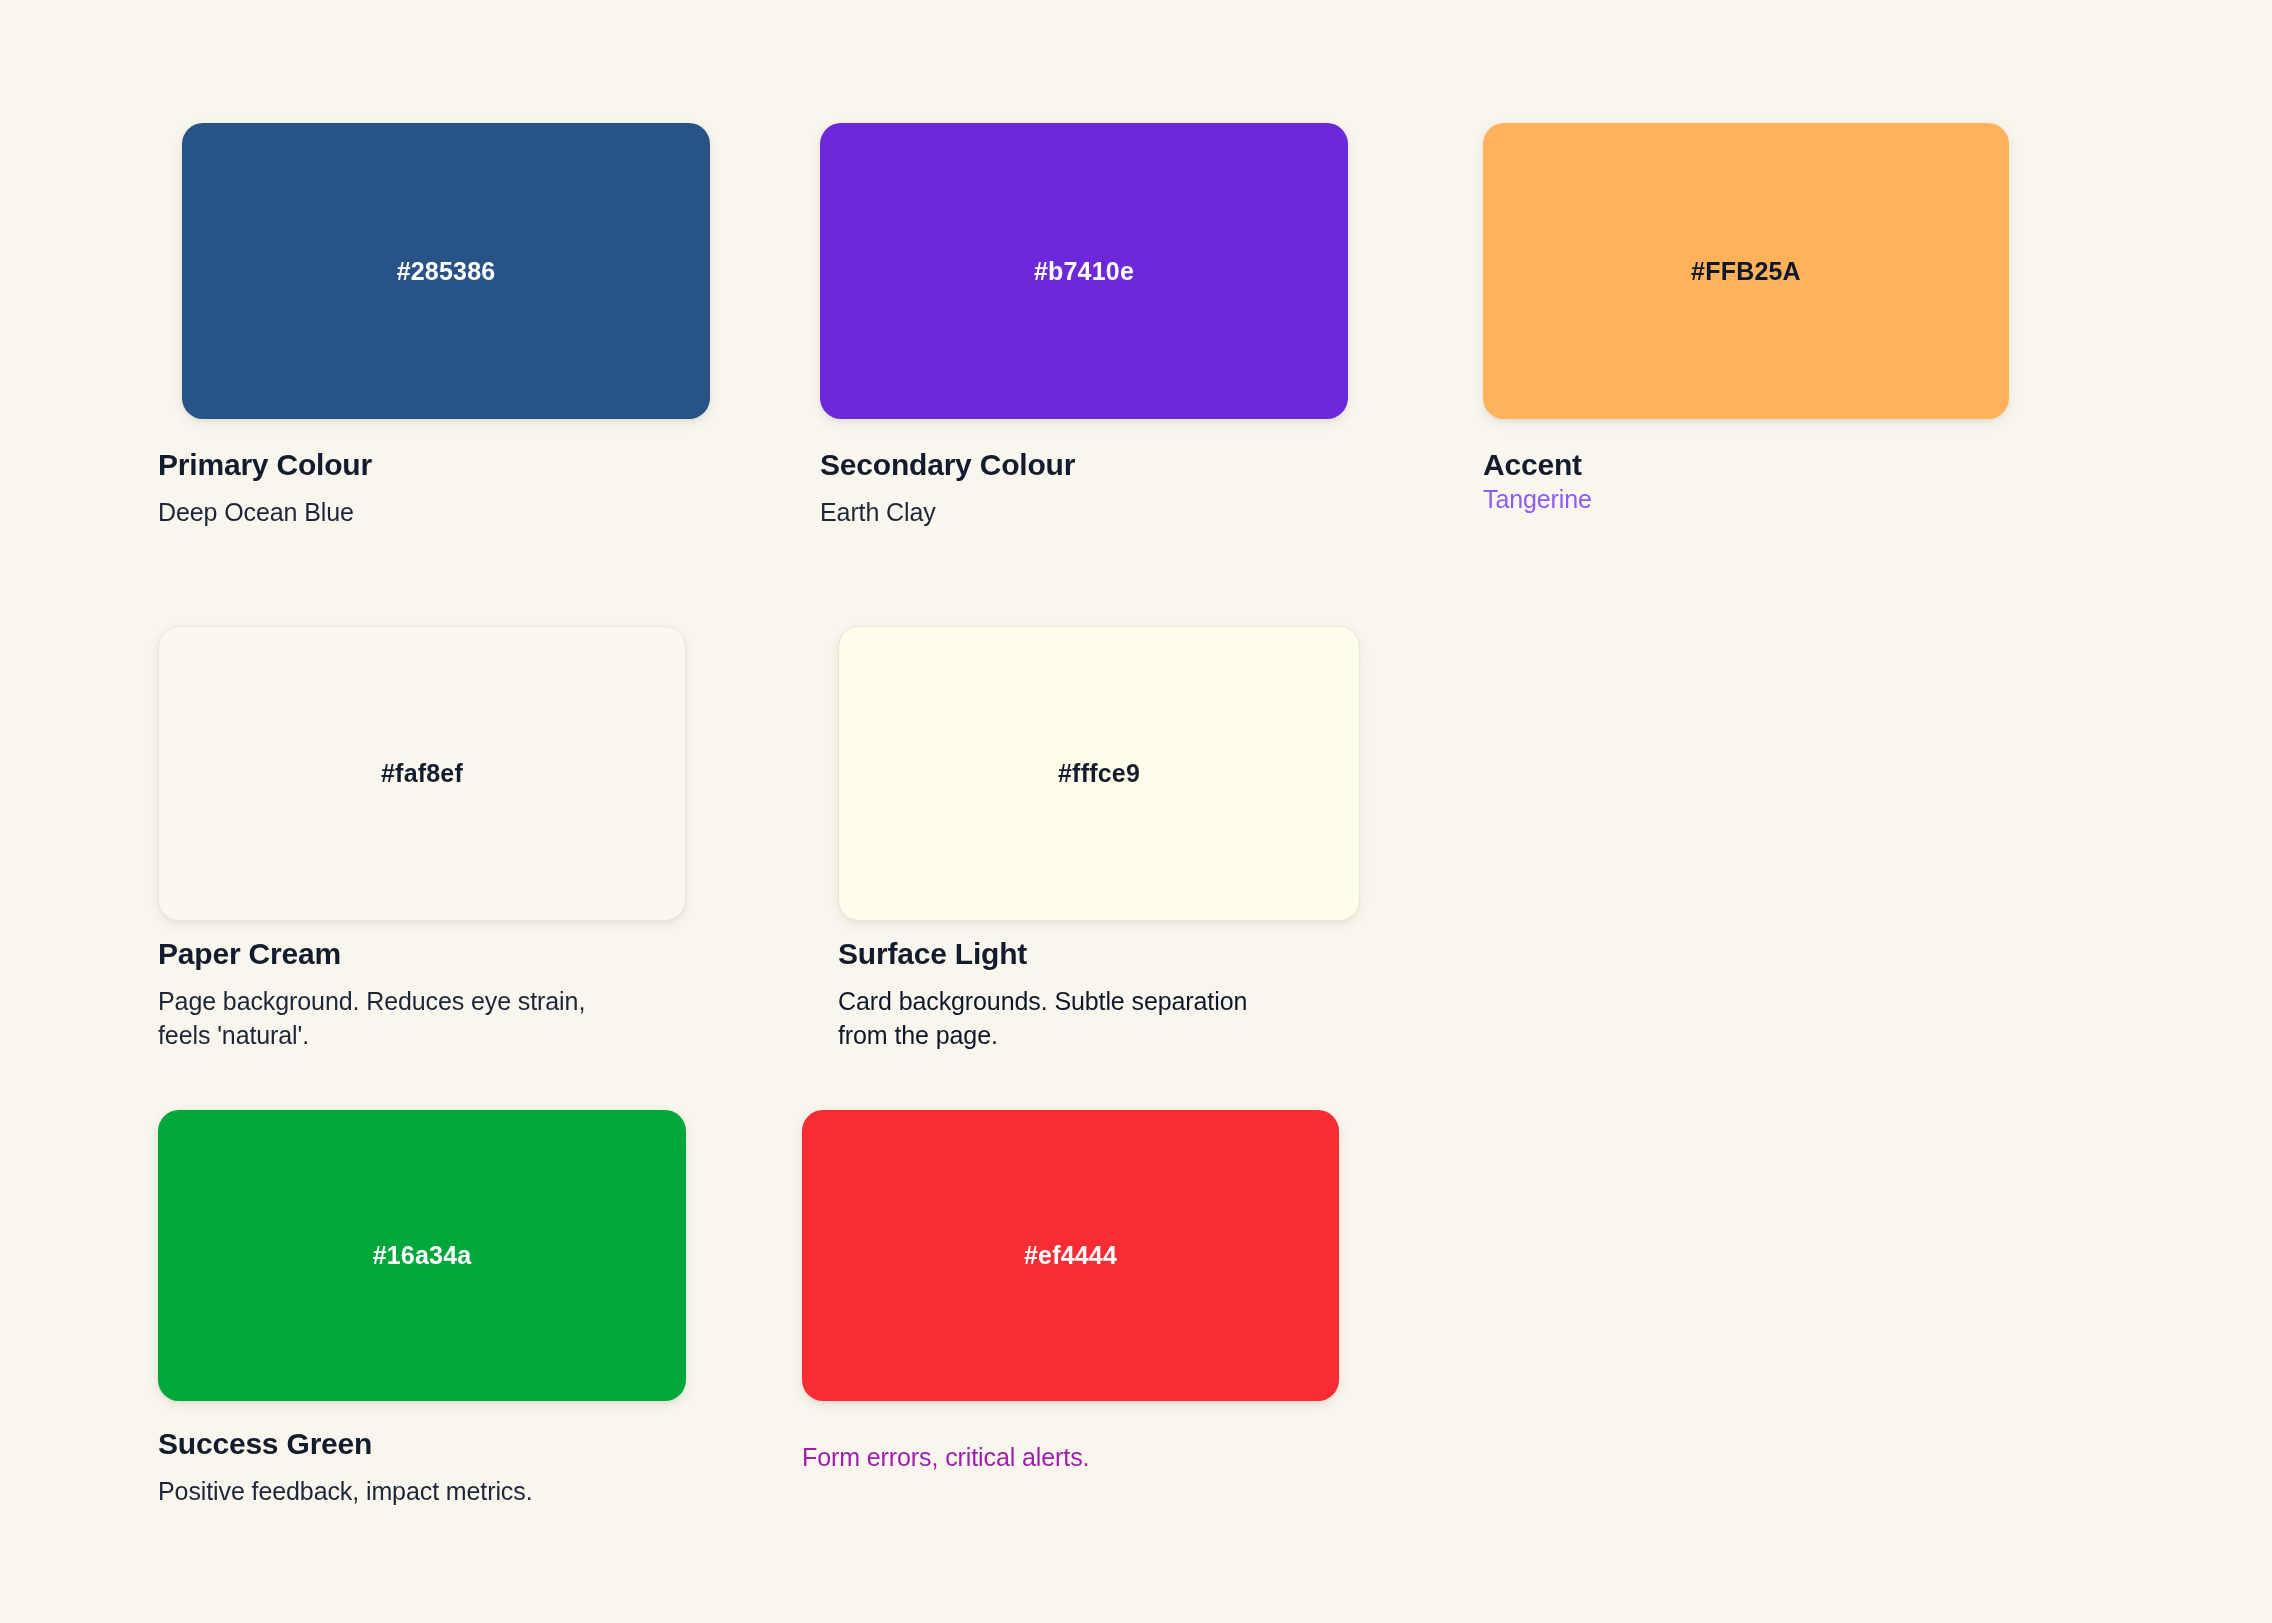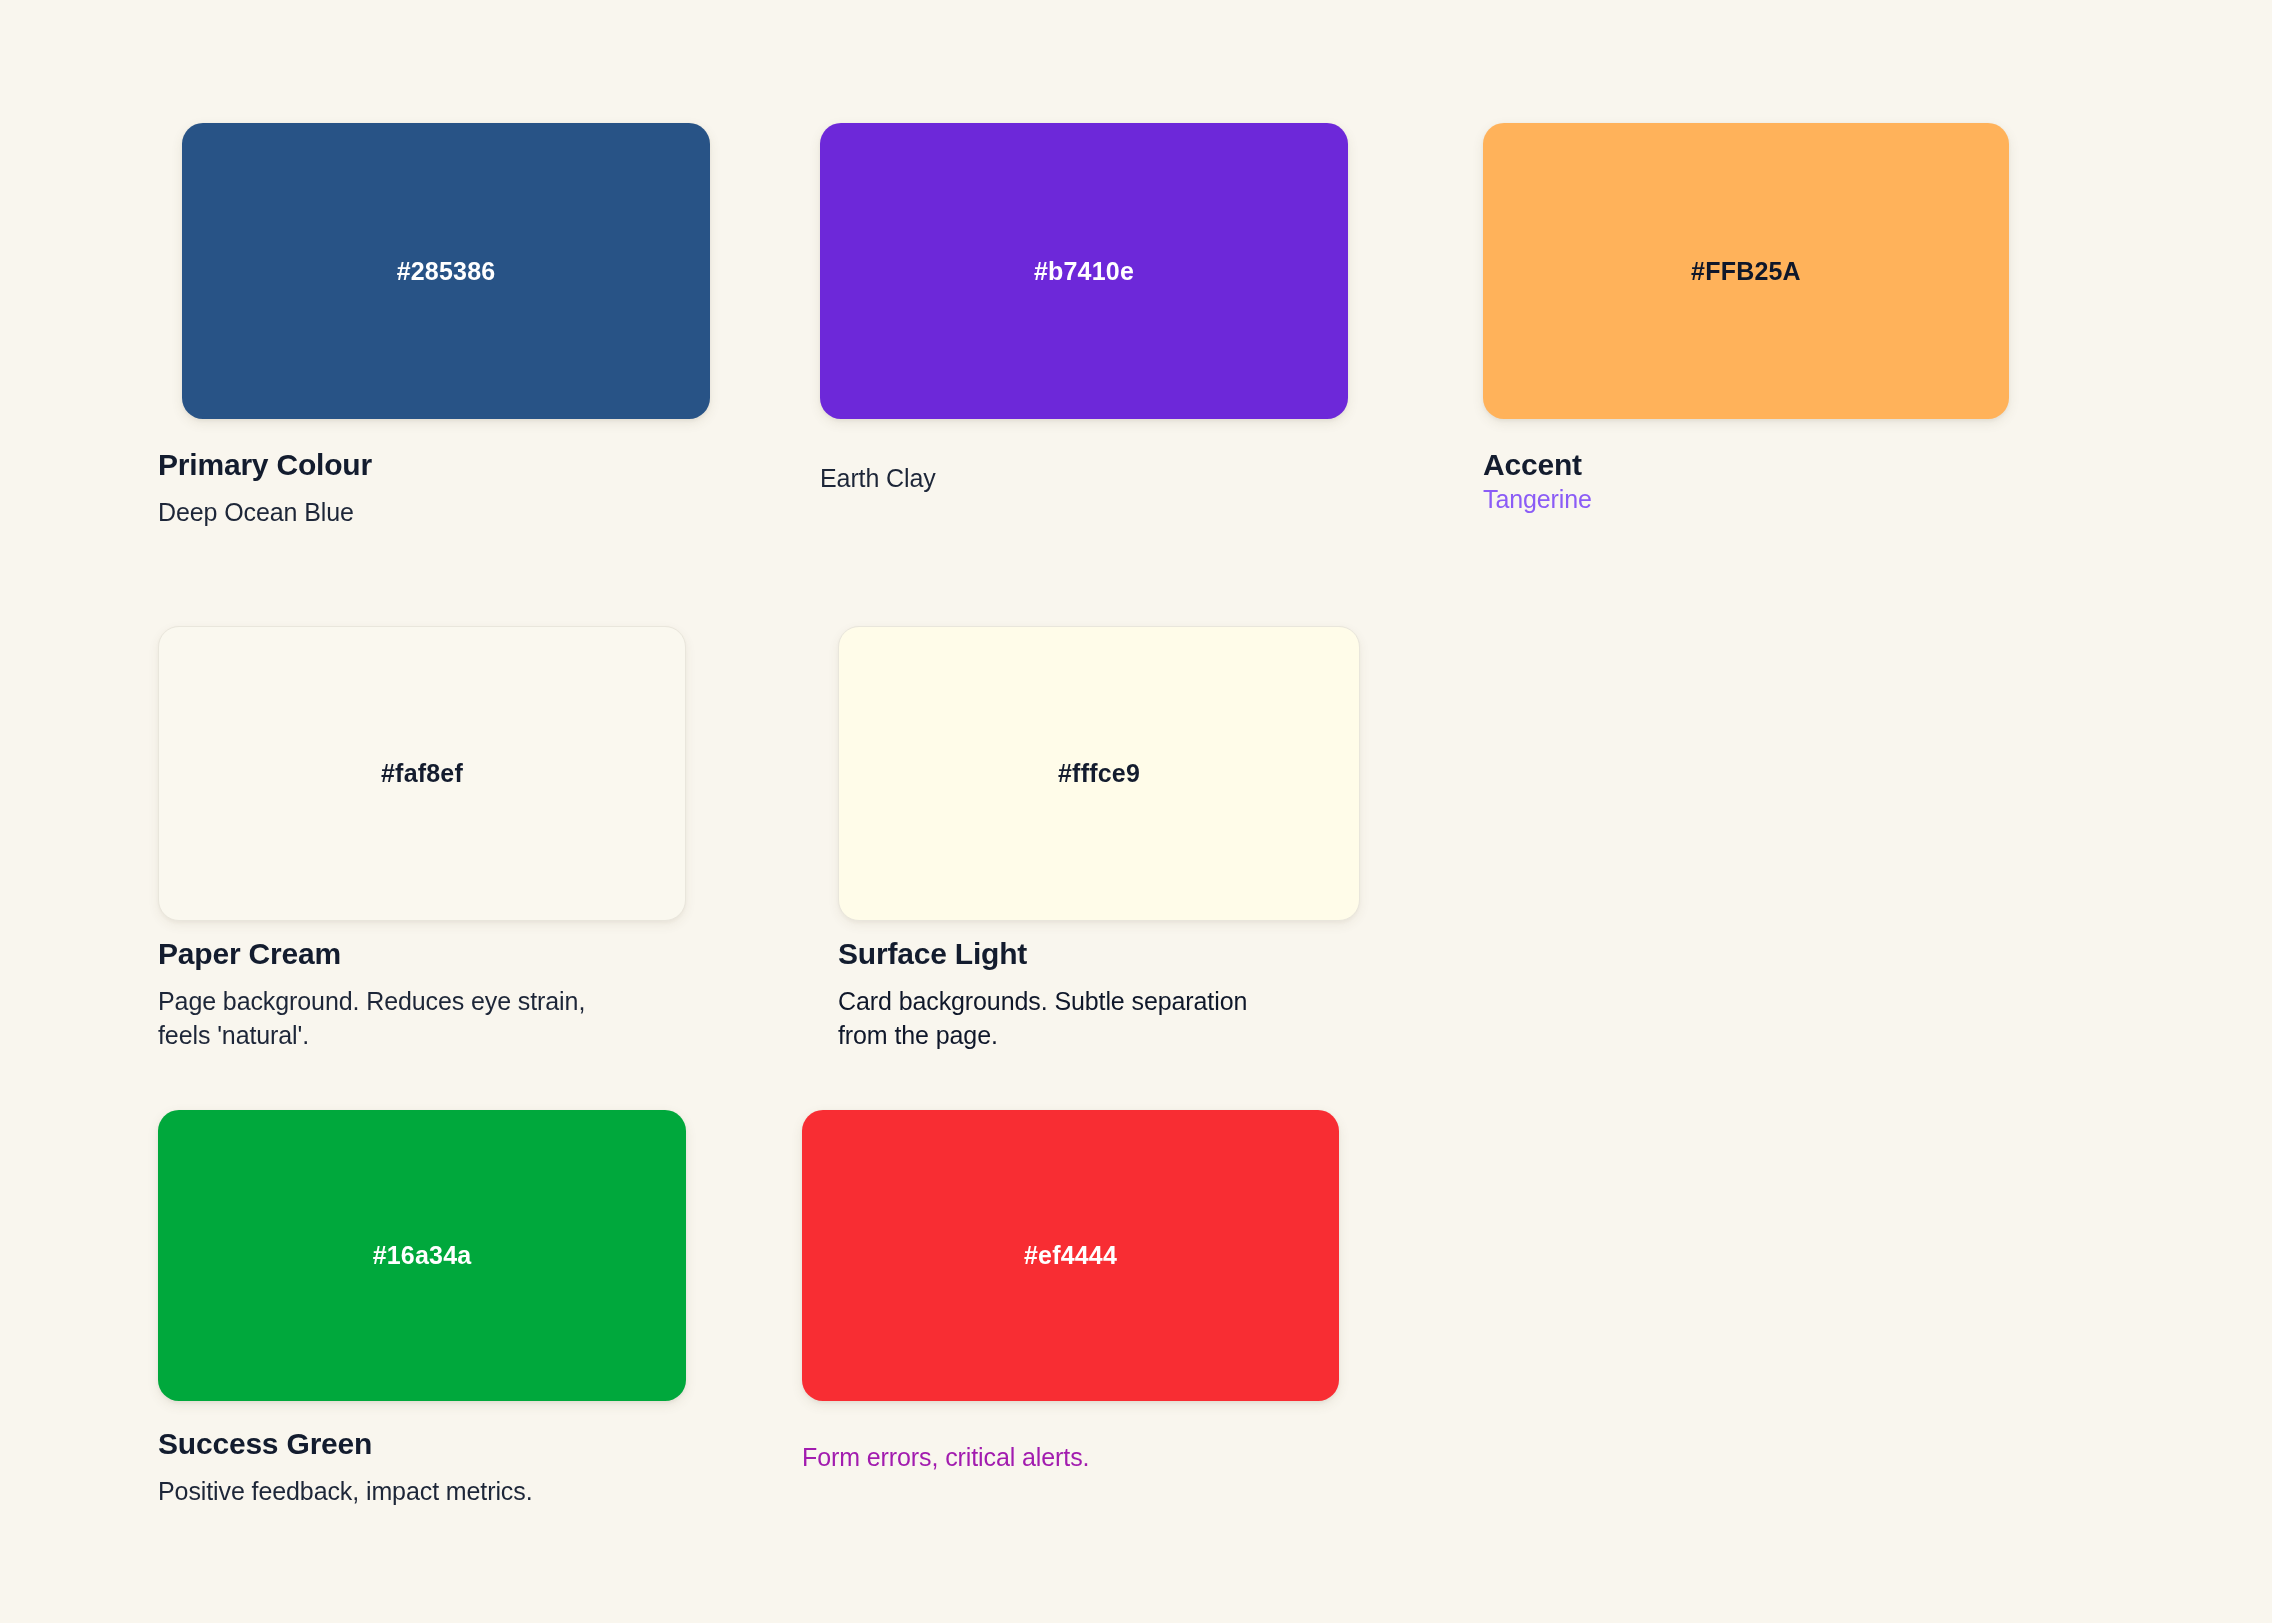--- a/index.html
+++ b/index.html
@@ -79,20 +79,21 @@
       <div style="position: absolute; left: 158px; top: 448px; width: 568px;">
         <div class="swatch-title" style="color: rgb(19, 28, 46);">Primary Colour</div>
         <div class="swatch-desc" style="color: rgb(29, 38, 56); margin-top: 13px;">Deep Ocean Blue</div>
       </div>
     </div>
     <div class="swatch-group" style="left: 0px; top: 0px;">
       <div class="chip" style="position: absolute; left: 820px; top: 123px; width: 528px; height: 296px; background: #6d28d9;">
         <span class="hex" style="color: rgb(255, 255, 255);">#b7410e</span>
       </div>
       <div style="position: absolute; left: 820px; top: 448px; width: 568px;">
+        <div class="swatch-title" style="color: rgb(19, 28, 46);">Secondary Colour</div>
         <div class="swatch-desc" style="color: rgb(29, 38, 56); margin-top: 13px;">Earth Clay</div>
       </div>
     </div>
     <div class="swatch-group" style="left: 0px; top: 0px;">
       <div class="chip" style="position: absolute; left: 1483px; top: 123px; width: 526px; height: 296px; background: rgb(255, 178, 90);">
         <span class="hex" style="color: #0f172a;">#FFB25A</span>
       </div>
       <div style="position: absolute; left: 1483px; top: 448px; width: 568px;">
         <div class="swatch-title" style="color: rgb(19, 28, 46);">Accent</div>
         <div class="swatch-desc" style="color: #8b5cf6; ">Tangerine</div>

